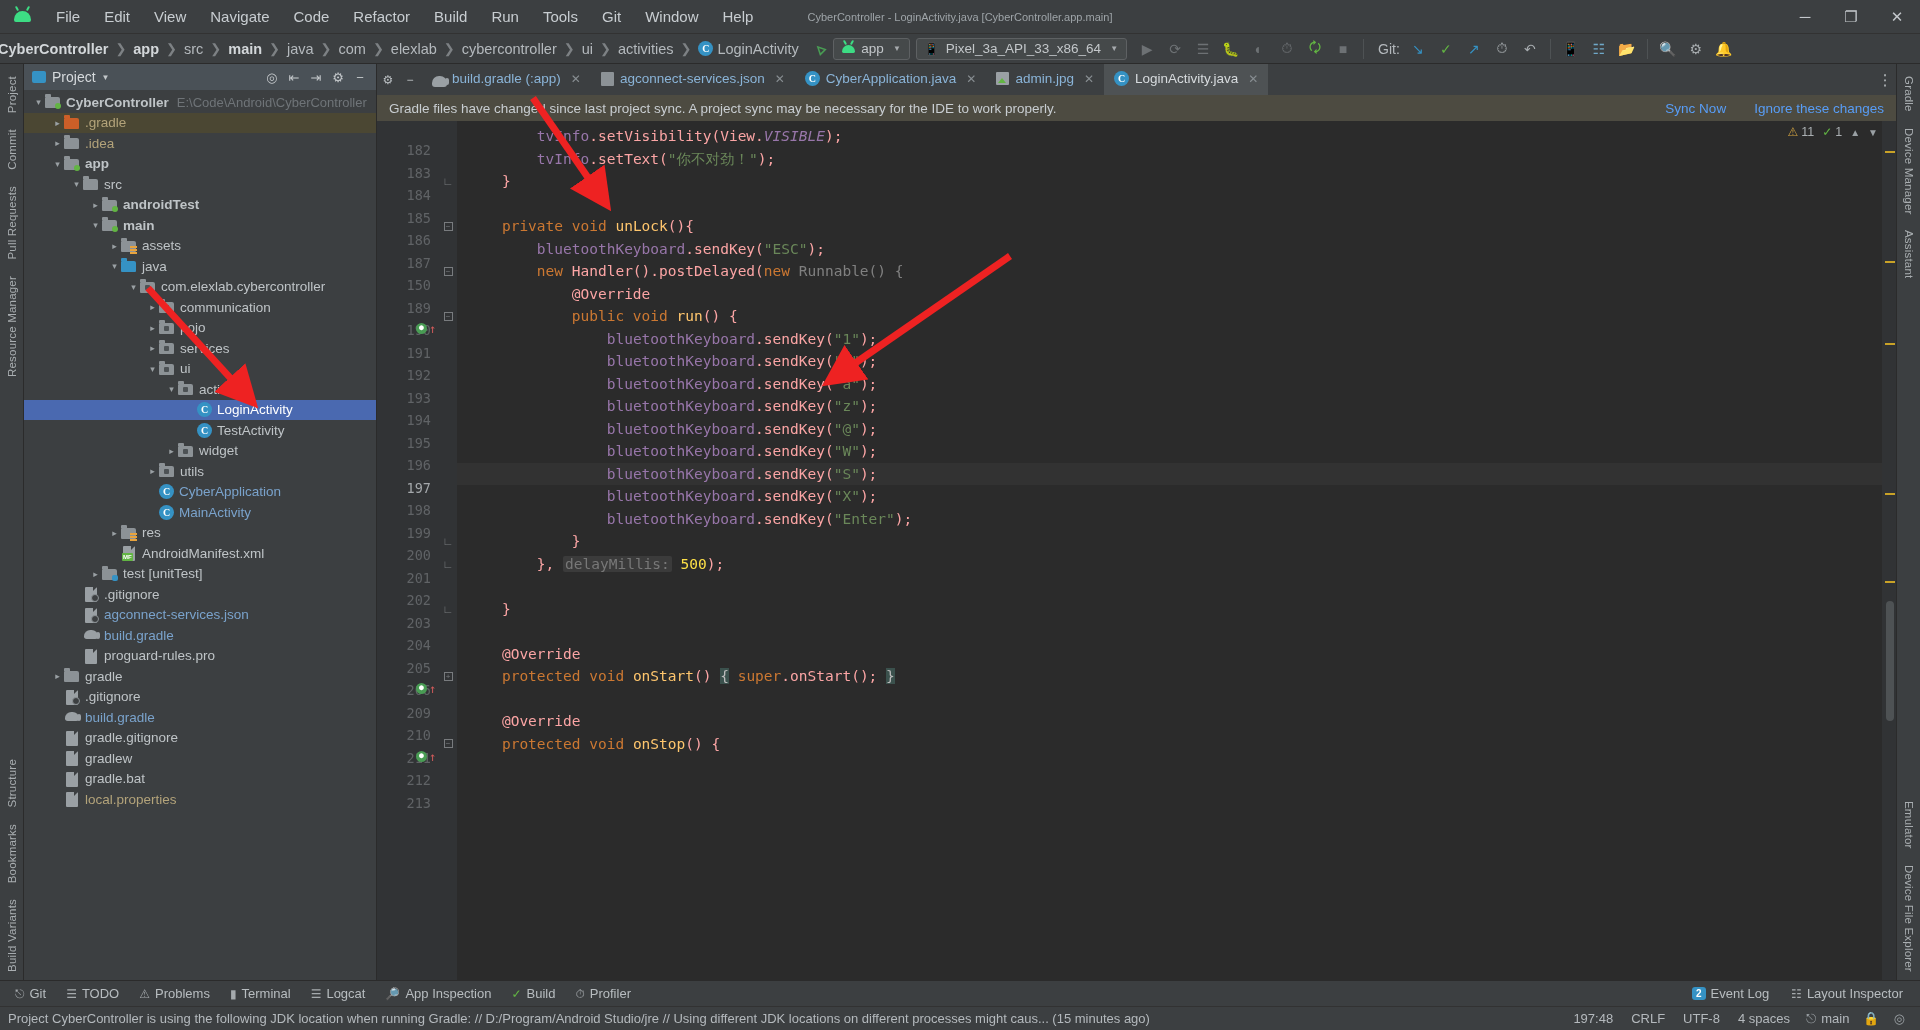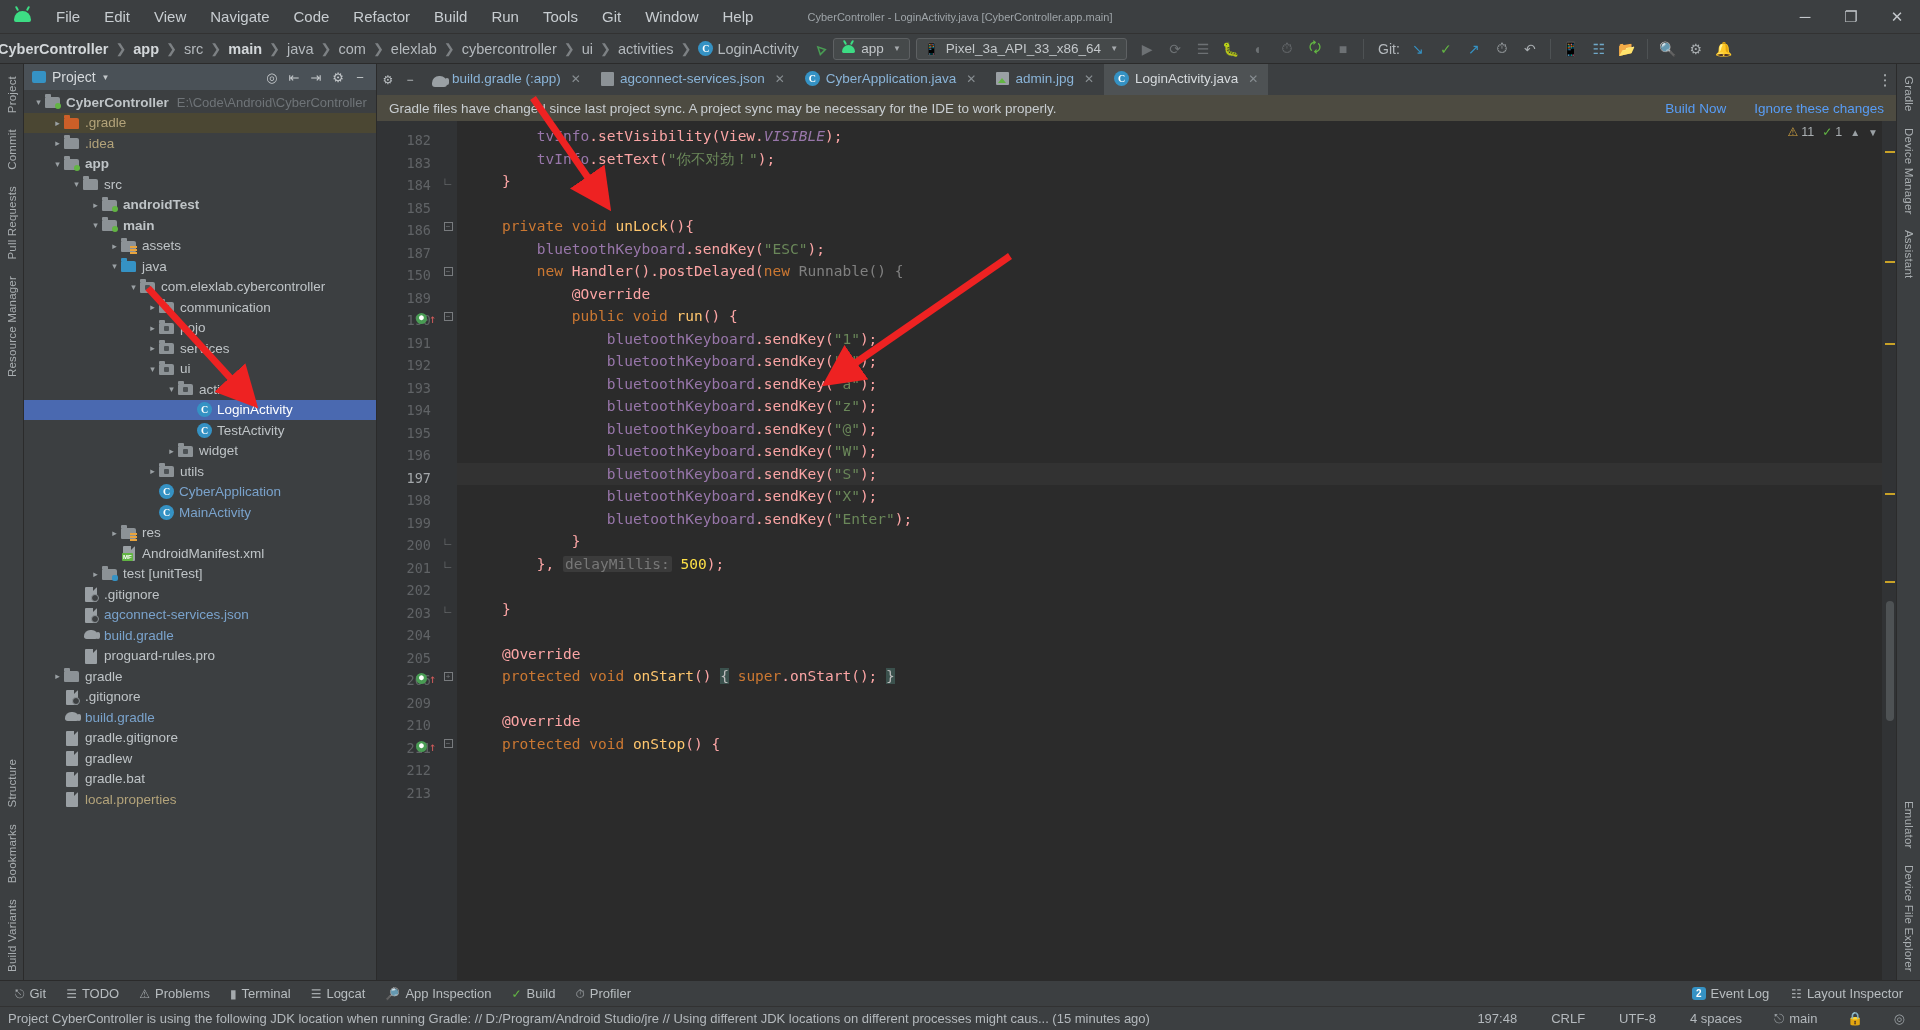--- a/index.html
+++ b/index.html
@@ -147,21 +147,21 @@
 
   .notif {
     height: 26px; flex: 0 0 26px; background: #4d4b41; display: flex; align-items: center;
     padding: 0 12px; font-size: 13.5px; color: #c8cdd1; gap: 10px;
   }
   .notif .msg { flex: 1 1 auto; }
   .notif a { color: #589df6; text-decoration: none; margin-left: 18px; font-size: 13.5px;}
 
   .code-wrap { flex: 1 1 auto; display: flex; min-height: 0; position: relative; background: #2b2b2b; }
   .gutter {
-    width: 62px; flex: 0 0 62px; background: #313335; text-align: right; padding-top: 8px;
+    width: 62px; flex: 0 0 62px; background: #313335; text-align: right; padding-top: 18px;
     font-family: "DejaVu Sans Mono", monospace; font-size: 13.5px; color: #606366;
     user-select: none;
   }
   .gline { height: 22.5px; line-height: 22.5px; padding-right: 8px; position: relative; }
   .gline.cur { color: #a4a8ab; }
   .grun { position: absolute; left: 39px; top: 4px; width: 11px; height: 11px; border-radius: 50%; background: #499c54; color:#fff; font-size:8px; display:flex;align-items:center;justify-content:center;}
   .gup { position: absolute; left: 52px; top: 3px; color:#d05a5a; font-size: 12px; line-height: 14px;}
   .fold-col { width: 18px; flex: 0 0 18px; background: #313335; padding-top: 4px; }
   .fline { height: 22.5px; display:flex; align-items:center; justify-content:center; color:#787b7e; font-size: 11px;}
   .fbox { width: 9px; height: 9px; border: 1px solid #787b7e; display:flex;align-items:center;justify-content:center; font-size:8px; line-height:7px;}
@@ -207,21 +207,21 @@
   .bt { display: flex; align-items: center; gap: 5px; padding: 2px 9px; font-size: 13px; color: #b8bdc0; }
   .bt .bic { font-size: 12px; color: #a5aaad; }
   .bb-right { margin-left: auto; display: flex; align-items: center; gap: 4px; padding-right: 8px; }
   .badge-num {
     background: #3592c4; color: #fff; font-size: 10px; border-radius: 3px; padding: 1px 4px; font-weight: bold;
   }
 
   
   .statusbar {
     height: 24px; flex: 0 0 24px; background: #3c3f41; display: flex; align-items: center;
-    font-size: 13px; color: #b4b9bd; padding: 4px 8px; gap: 16px; border-top: 1px solid #323232;
+    font-size: 13px; color: #b4b9bd; padding: 4px 8px; gap: 0px; border-top: 1px solid #323232;
   }
   .sb-msg { flex: 1 1 auto; white-space: nowrap; overflow: hidden; text-overflow: ellipsis; }
   .sb-item { padding: 0 9px; white-space: nowrap; }
   .sb-ic { display:flex; align-items:center; gap:5px; padding: 0 7px;}
 
   
   .overlay { position: absolute; left:0; top:0; width:1920px; height:1030px; pointer-events:none; z-index: 50;}
 </style>
 </head>
 <body>
@@ -670,21 +670,21 @@
           <span class="cls-badge">C</span>
           <span>LoginActivity.java</span>
           <span class="x">✕</span>
         </div>
         <div class="spacer"></div>
         <div class="more">⋮</div>
       </div>
 
       <div class="notif">
         <span class="msg">Gradle files have changed since last project sync. A project sync may be necessary for the IDE to work properly.</span>
-        <a href="#">Build Now</a>
+        <a href="#">Sync Now</a>
         <a href="#">Ignore these changes</a>
       </div>
 
       <div class="code-wrap">
         <div class="gutter" id="gutter">
             <div class="gline">182</div>
             <div class="gline">183</div>
             <div class="gline">184</div>
             <div class="gline">185</div>
             <div class="gline">186</div>

